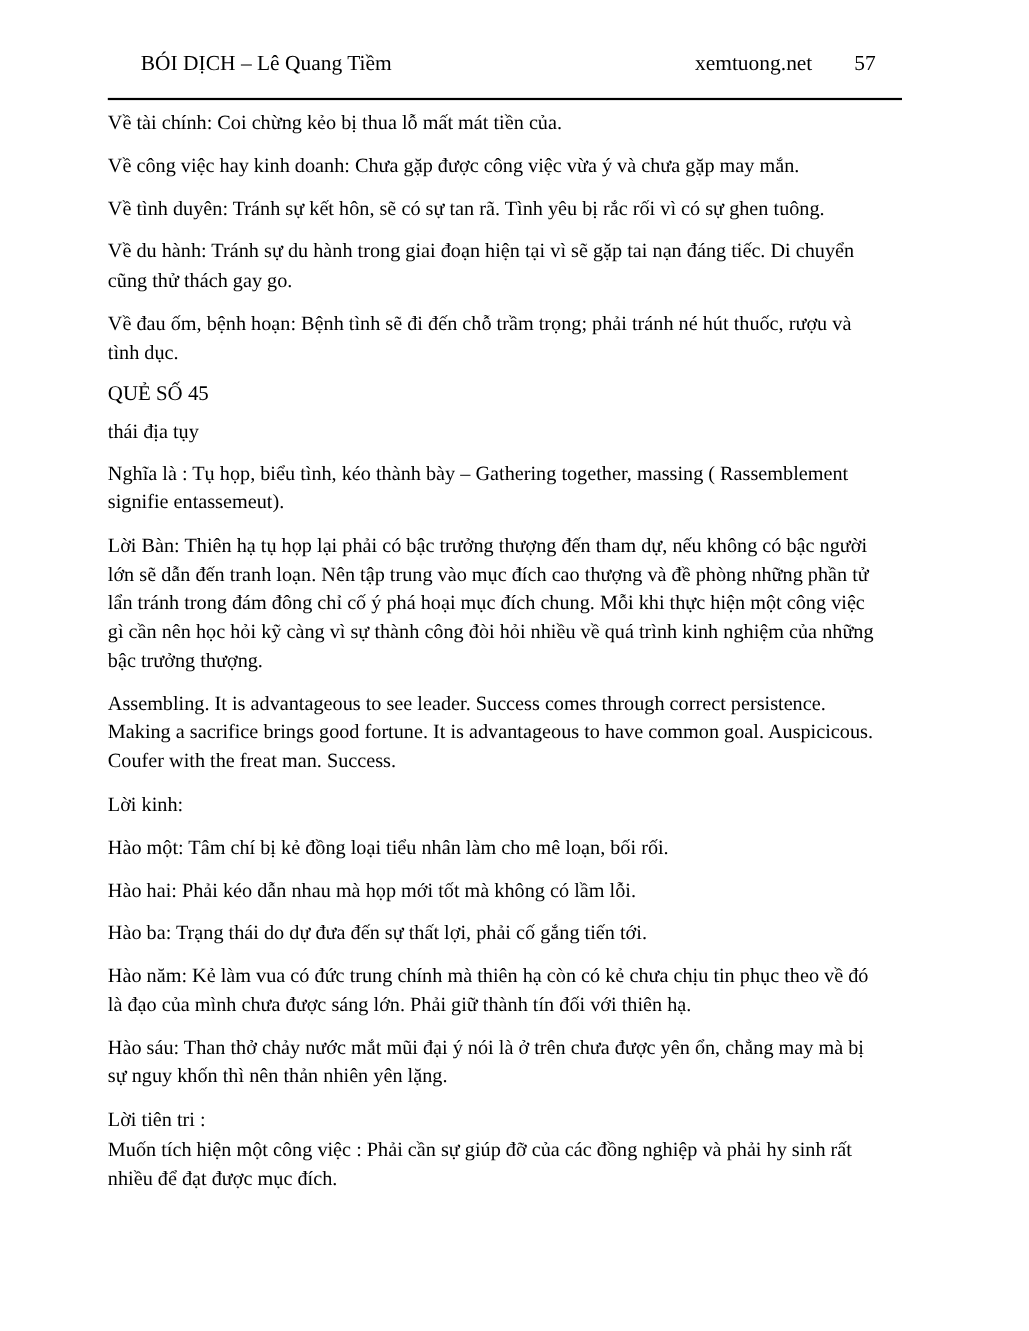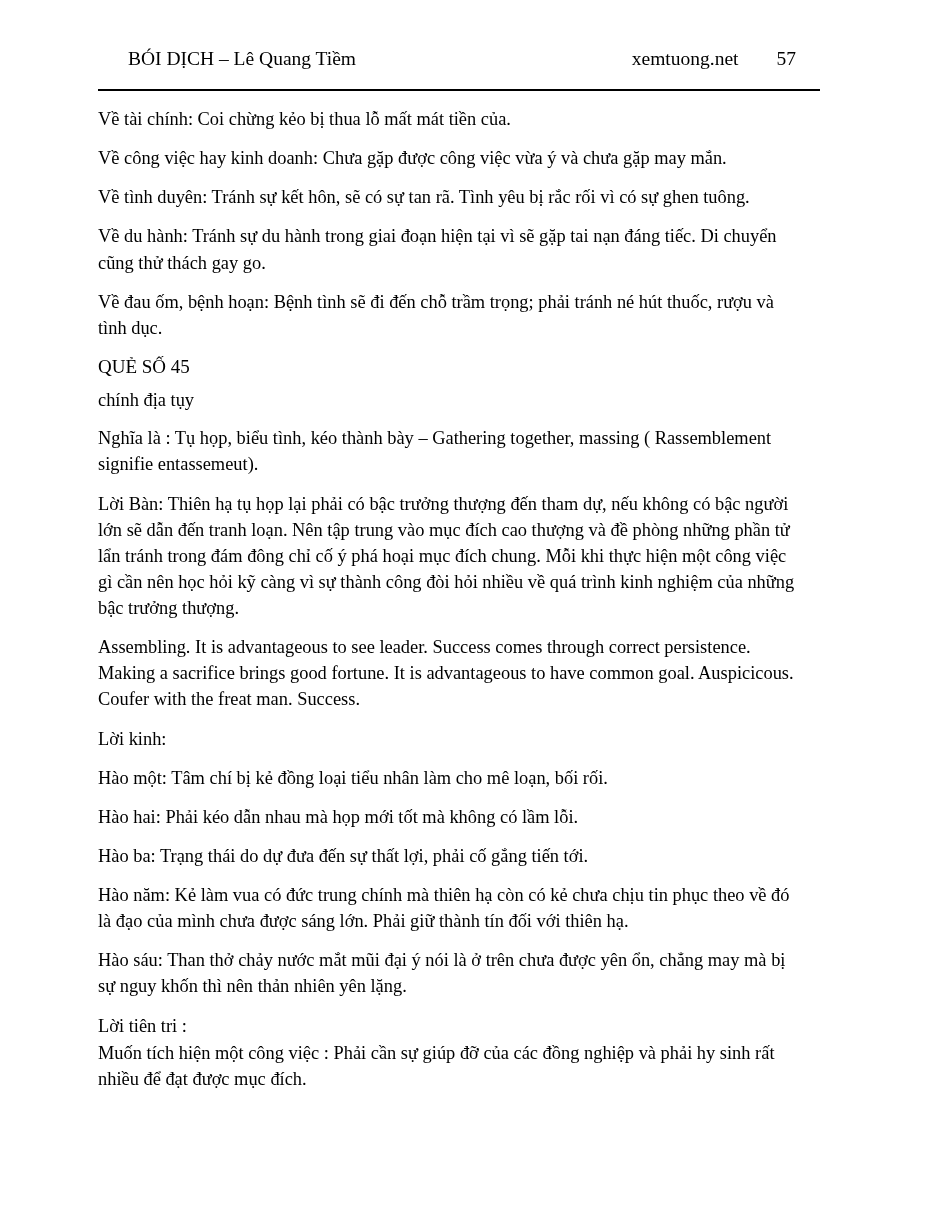--- a/index.html
+++ b/index.html
@@ -58,21 +58,21 @@
     position: absolute;
     left: 98px;
     top: 89px;
     width: 722px;
     height: 2px;
     background: #000000;
   }
   .content {
     position: absolute;
     left: 98px;
-    top: 106px;
+    top: 98px;
     width: 706px;
   }
   p.para {
     margin: 0 0 13px 0;
     font-size: 18.4px;
     line-height: 1.42;
     text-align: left;
   }
   p.tight {
     margin: 0 0 1px 0;
@@ -105,21 +105,21 @@
 
   <div class="content">
 
     <p class="para">Về tài chính: Coi chừng kẻo bị thua lỗ mất mát tiền của.</p>
     <p class="para">Về công việc hay kinh doanh: Chưa gặp được công việc vừa ý và chưa gặp may mắn.</p>
     <p class="para">Về tình duyên: Tránh sự kết hôn, sẽ có sự tan rã. Tình yêu bị rắc rối vì có sự ghen tuông.</p>
     <p class="para">Về du hành: Tránh sự du hành trong giai đoạn hiện tại vì sẽ gặp tai nạn đáng tiếc. Di chuyển cũng thử  thách gay go.</p>
     <p class="para">Về đau ốm, bệnh hoạn: Bệnh tình sẽ đi đến chỗ trầm trọng; phải tránh né hút thuốc, rượu và tình dục.</p>
 
     <p class="section-title">QUẺ SỐ 45</p>
-    <p class="section-sub">chính địa tụy</p>
+    <p class="section-sub">thái địa tụy</p>
 
     <p class="para">Nghĩa là : Tụ họp, biểu tình, kéo thành bày – Gathering together, massing ( Rassemblement signifie entassemeut).</p>
     <p class="para">Lời Bàn: Thiên hạ tụ họp lại phải có bậc trưởng thượng đến tham dự, nếu không có bậc người lớn sẽ dẫn đến tranh loạn. Nên tập trung vào mục đích cao thượng và đề phòng những phần tử lẩn tránh trong đám đông chỉ cố ý phá hoại mục đích chung. Mỗi khi thực hiện một công việc gì cần nên học hỏi kỹ càng vì sự thành công đòi hỏi nhiều về quá trình kinh nghiệm của những bậc trưởng thượng.</p>
     <p class="para">Assembling. It is advantageous to see leader. Success comes through correct persistence. Making a sacrifice brings good fortune. It is advantageous to have common goal. Auspicicous. Coufer with the freat man. Success.</p>
 
     <p class="para">Lời kinh:</p>
     <p class="para">Hào một: Tâm chí bị kẻ đồng loại tiểu nhân làm cho mê loạn, bối rối.</p>
     <p class="para">Hào hai: Phải kéo dẫn nhau mà họp mới tốt mà không có lầm lỗi.</p>
     <p class="para">Hào ba: Trạng thái do dự đưa đến sự thất lợi, phải cố gắng tiến tới.</p>
     <p class="para">Hào năm: Kẻ làm vua có đức trung chính mà thiên hạ còn có kẻ chưa chịu tin phục theo về đó là đạo của mình chưa được sáng lớn. Phải giữ  thành tín đối với thiên hạ.</p>

